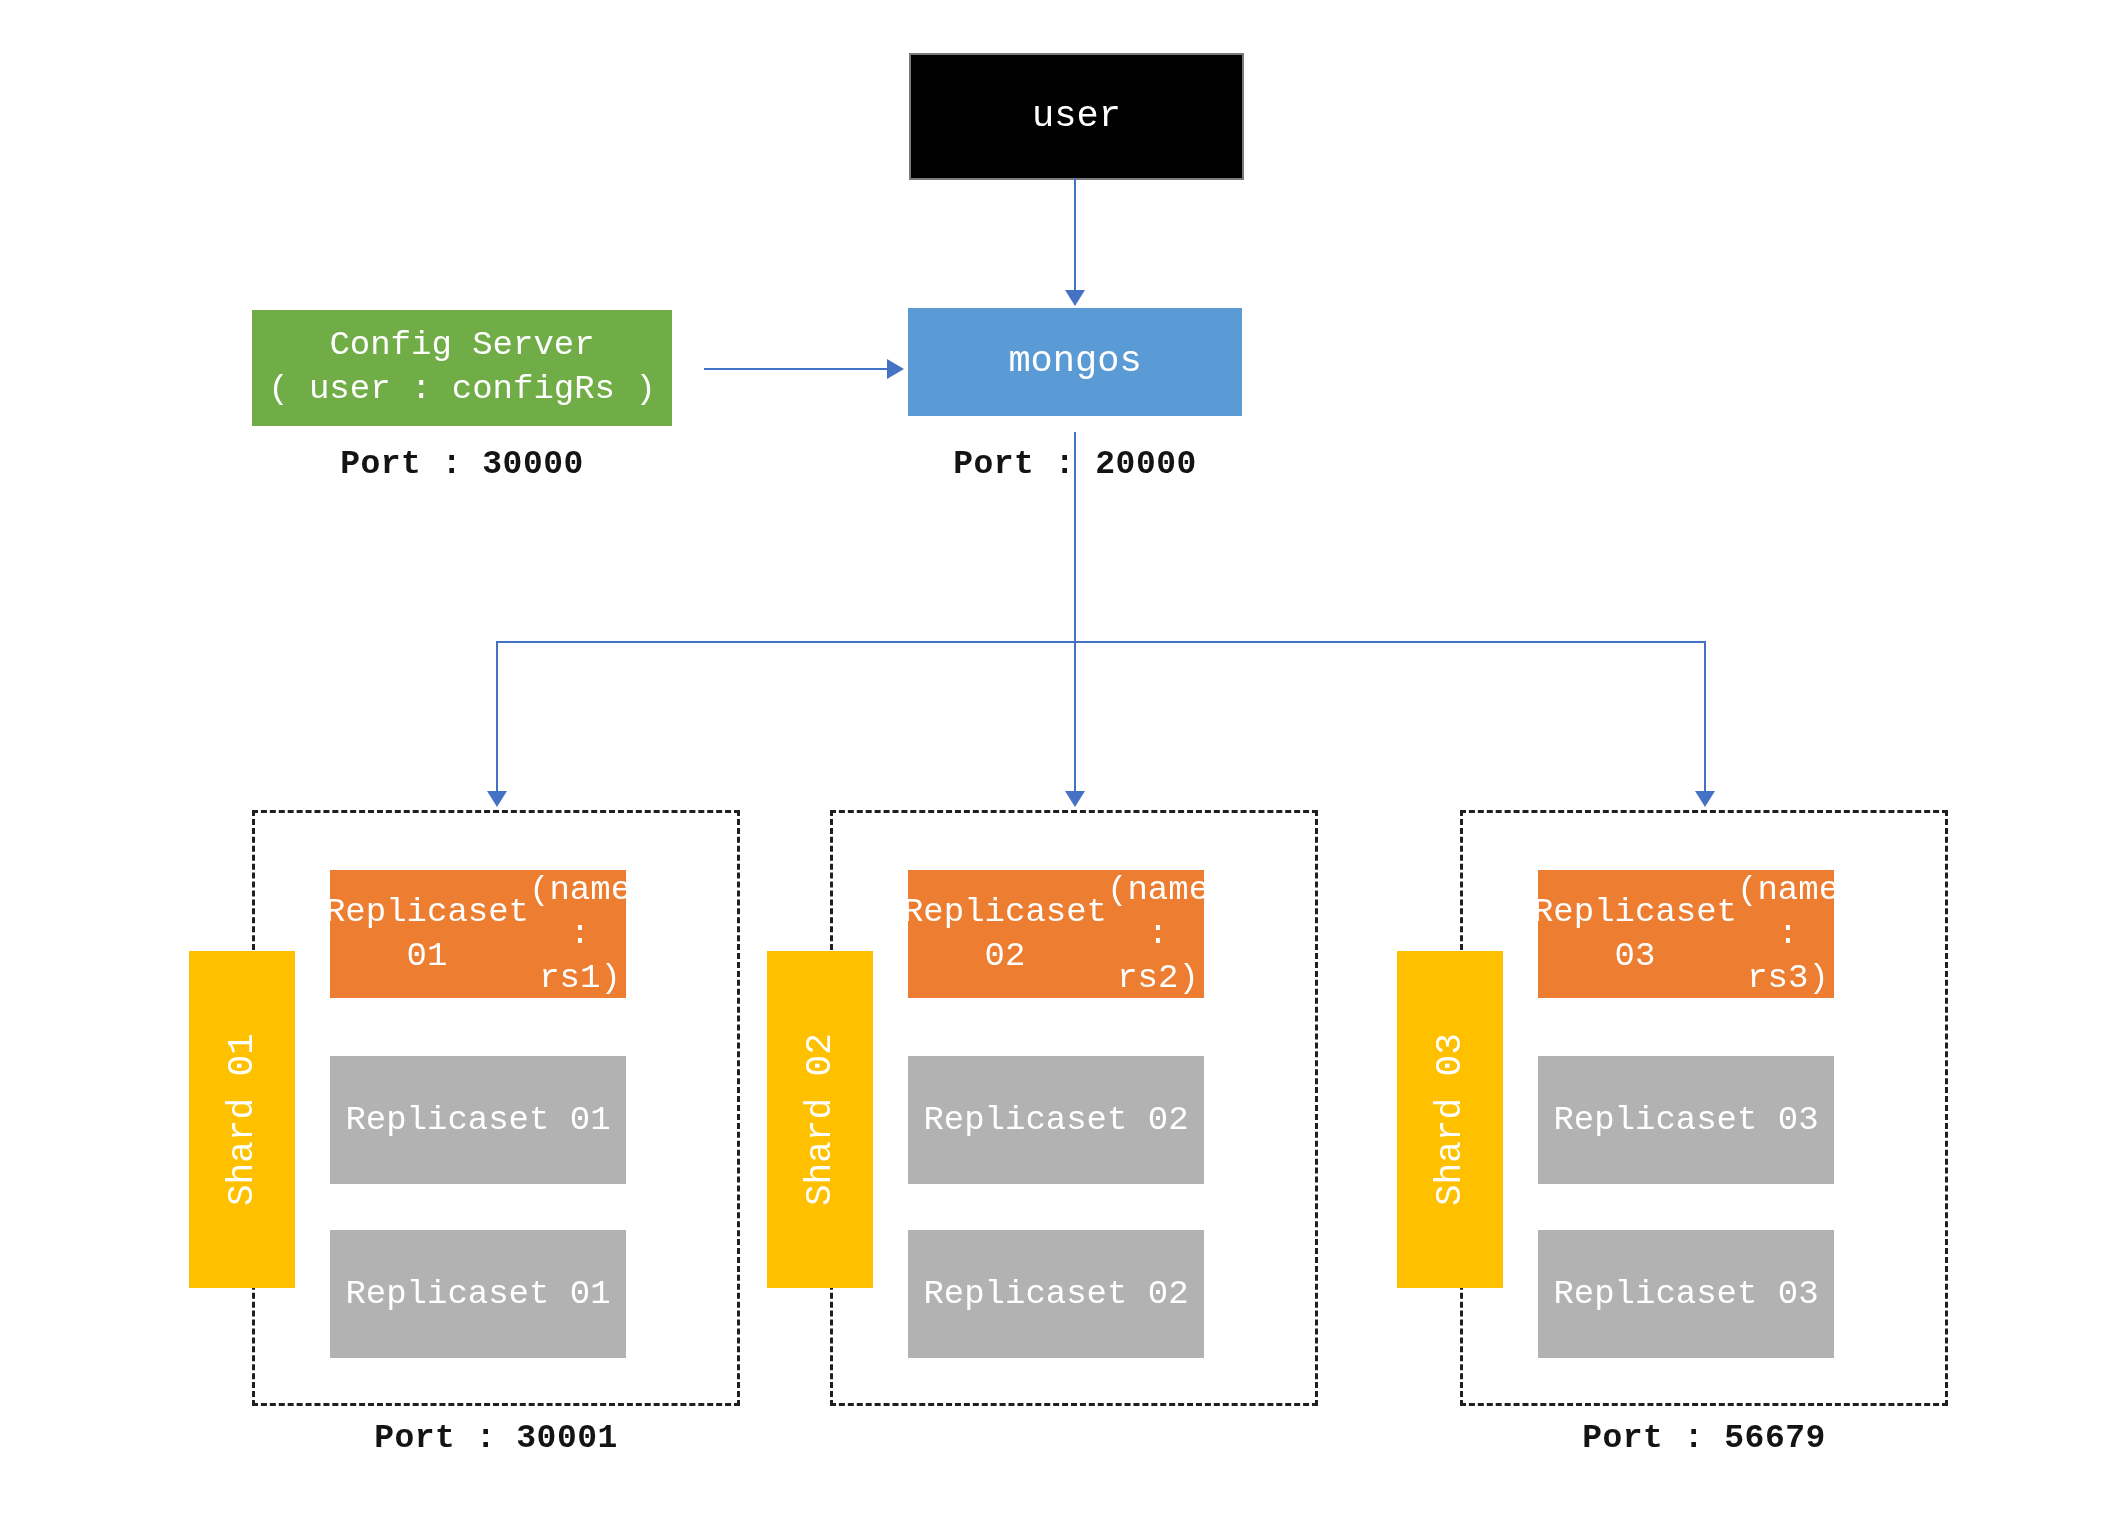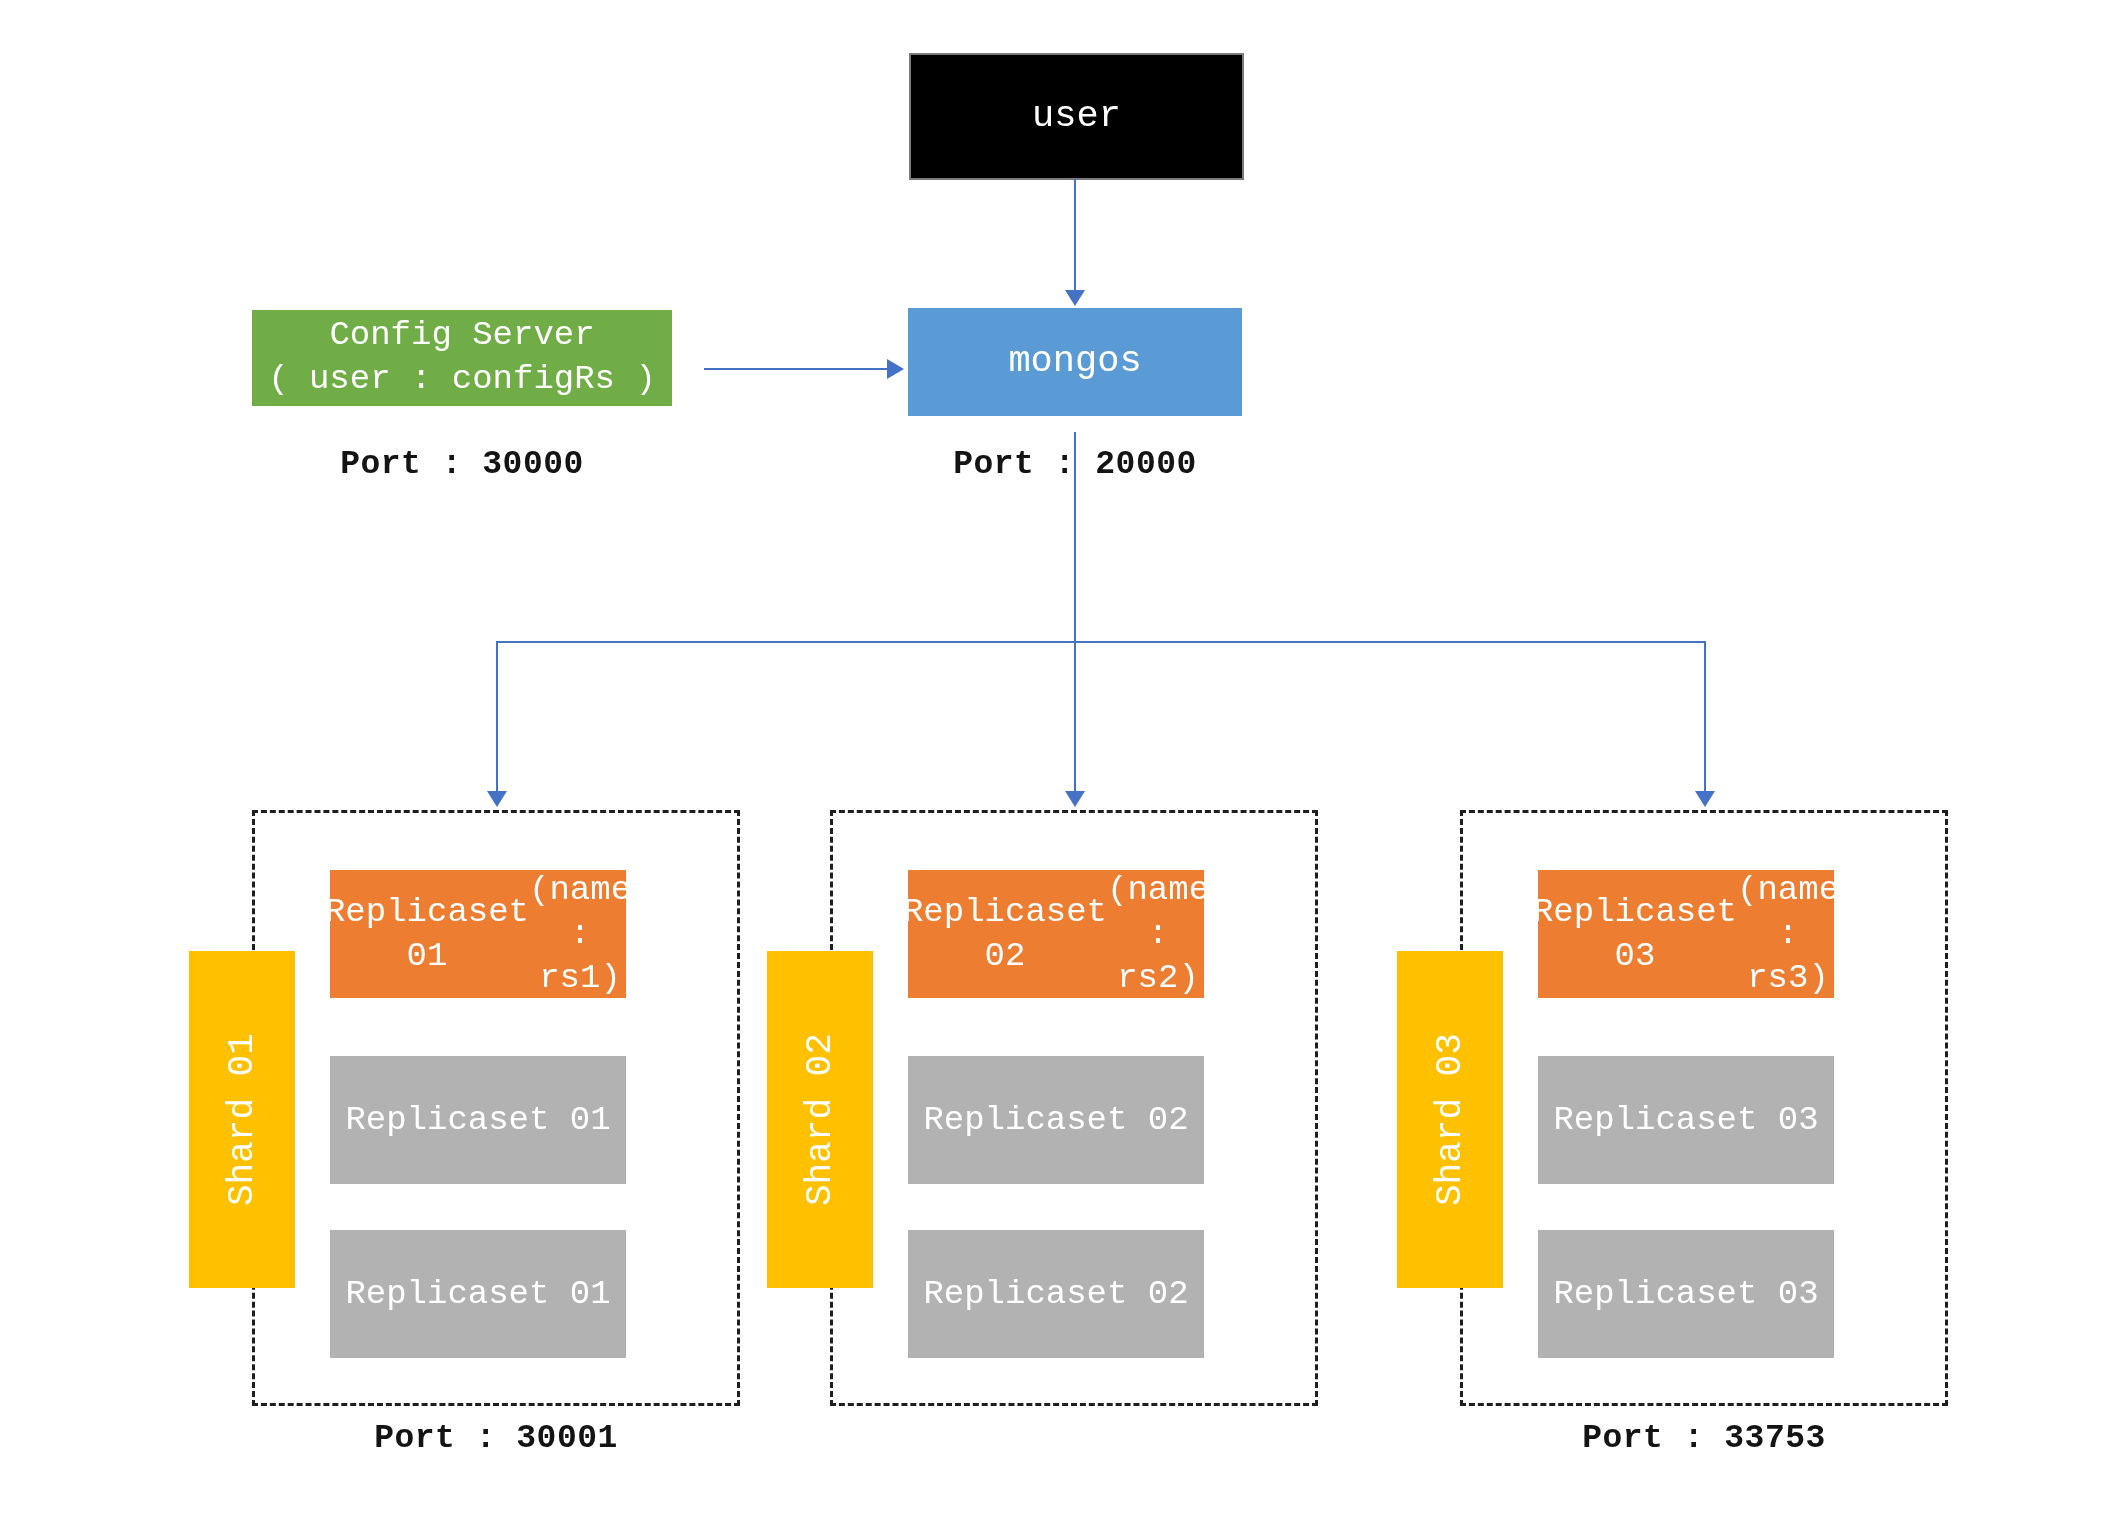--- a/index.html
+++ b/index.html
@@ -11,21 +11,21 @@
     position:relative; width:2110px; height:1524px; background:#ffffff;
     font-family:Liberation Mono, monospace; overflow:hidden;
   }
   .box{
     position:absolute; display:flex; flex-direction:column;
     align-items:center; justify-content:center; text-align:center;
     color:#ffffff; line-height:1.28;
   }
   .user-box{ left:909px; top:53px; width:331px; height:123px;
     background:var(--black); border:2px solid #7a7a7a; font-size:37px; }
-  .config-box{ left:252px; top:310px; width:420px; height:96px;
+  .config-box{ left:252px; top:310px; width:420px; height:116px;
     background:var(--green); font-size:34px; }
   .mongos-box{ left:908px; top:308px; width:334px; height:108px;
     background:var(--blue); font-size:37px; }
   .port-label{
     position:absolute; text-align:center; color:var(--ink);
     font-size:33px; font-weight:600; letter-spacing:0.5px;
   }
   .dashed-box{
     position:absolute; top:810px; width:488px; height:596px;
     border:3px dashed #1f1f1f; box-sizing:border-box; background:transparent;
@@ -131,15 +131,15 @@
   <div class="replica-box replica-primary" style="left:1538px;">
     <span>Replicaset 03</span>
     <span>(name : rs3)</span>
   </div>
   <div class="replica-box replica-secondary-1" style="left:1538px;">
     <span>Replicaset 03</span>
   </div>
   <div class="replica-box replica-secondary-2" style="left:1538px;">
     <span>Replicaset 03</span>
   </div>
-  <div class="port-label" style="left:1460px; top:1420px; width:488px;">Port : 33753</div>
+  <div class="port-label" style="left:1460px; top:1420px; width:488px;">Port : 56679</div>
 
 </div>
 
 </body></html>

